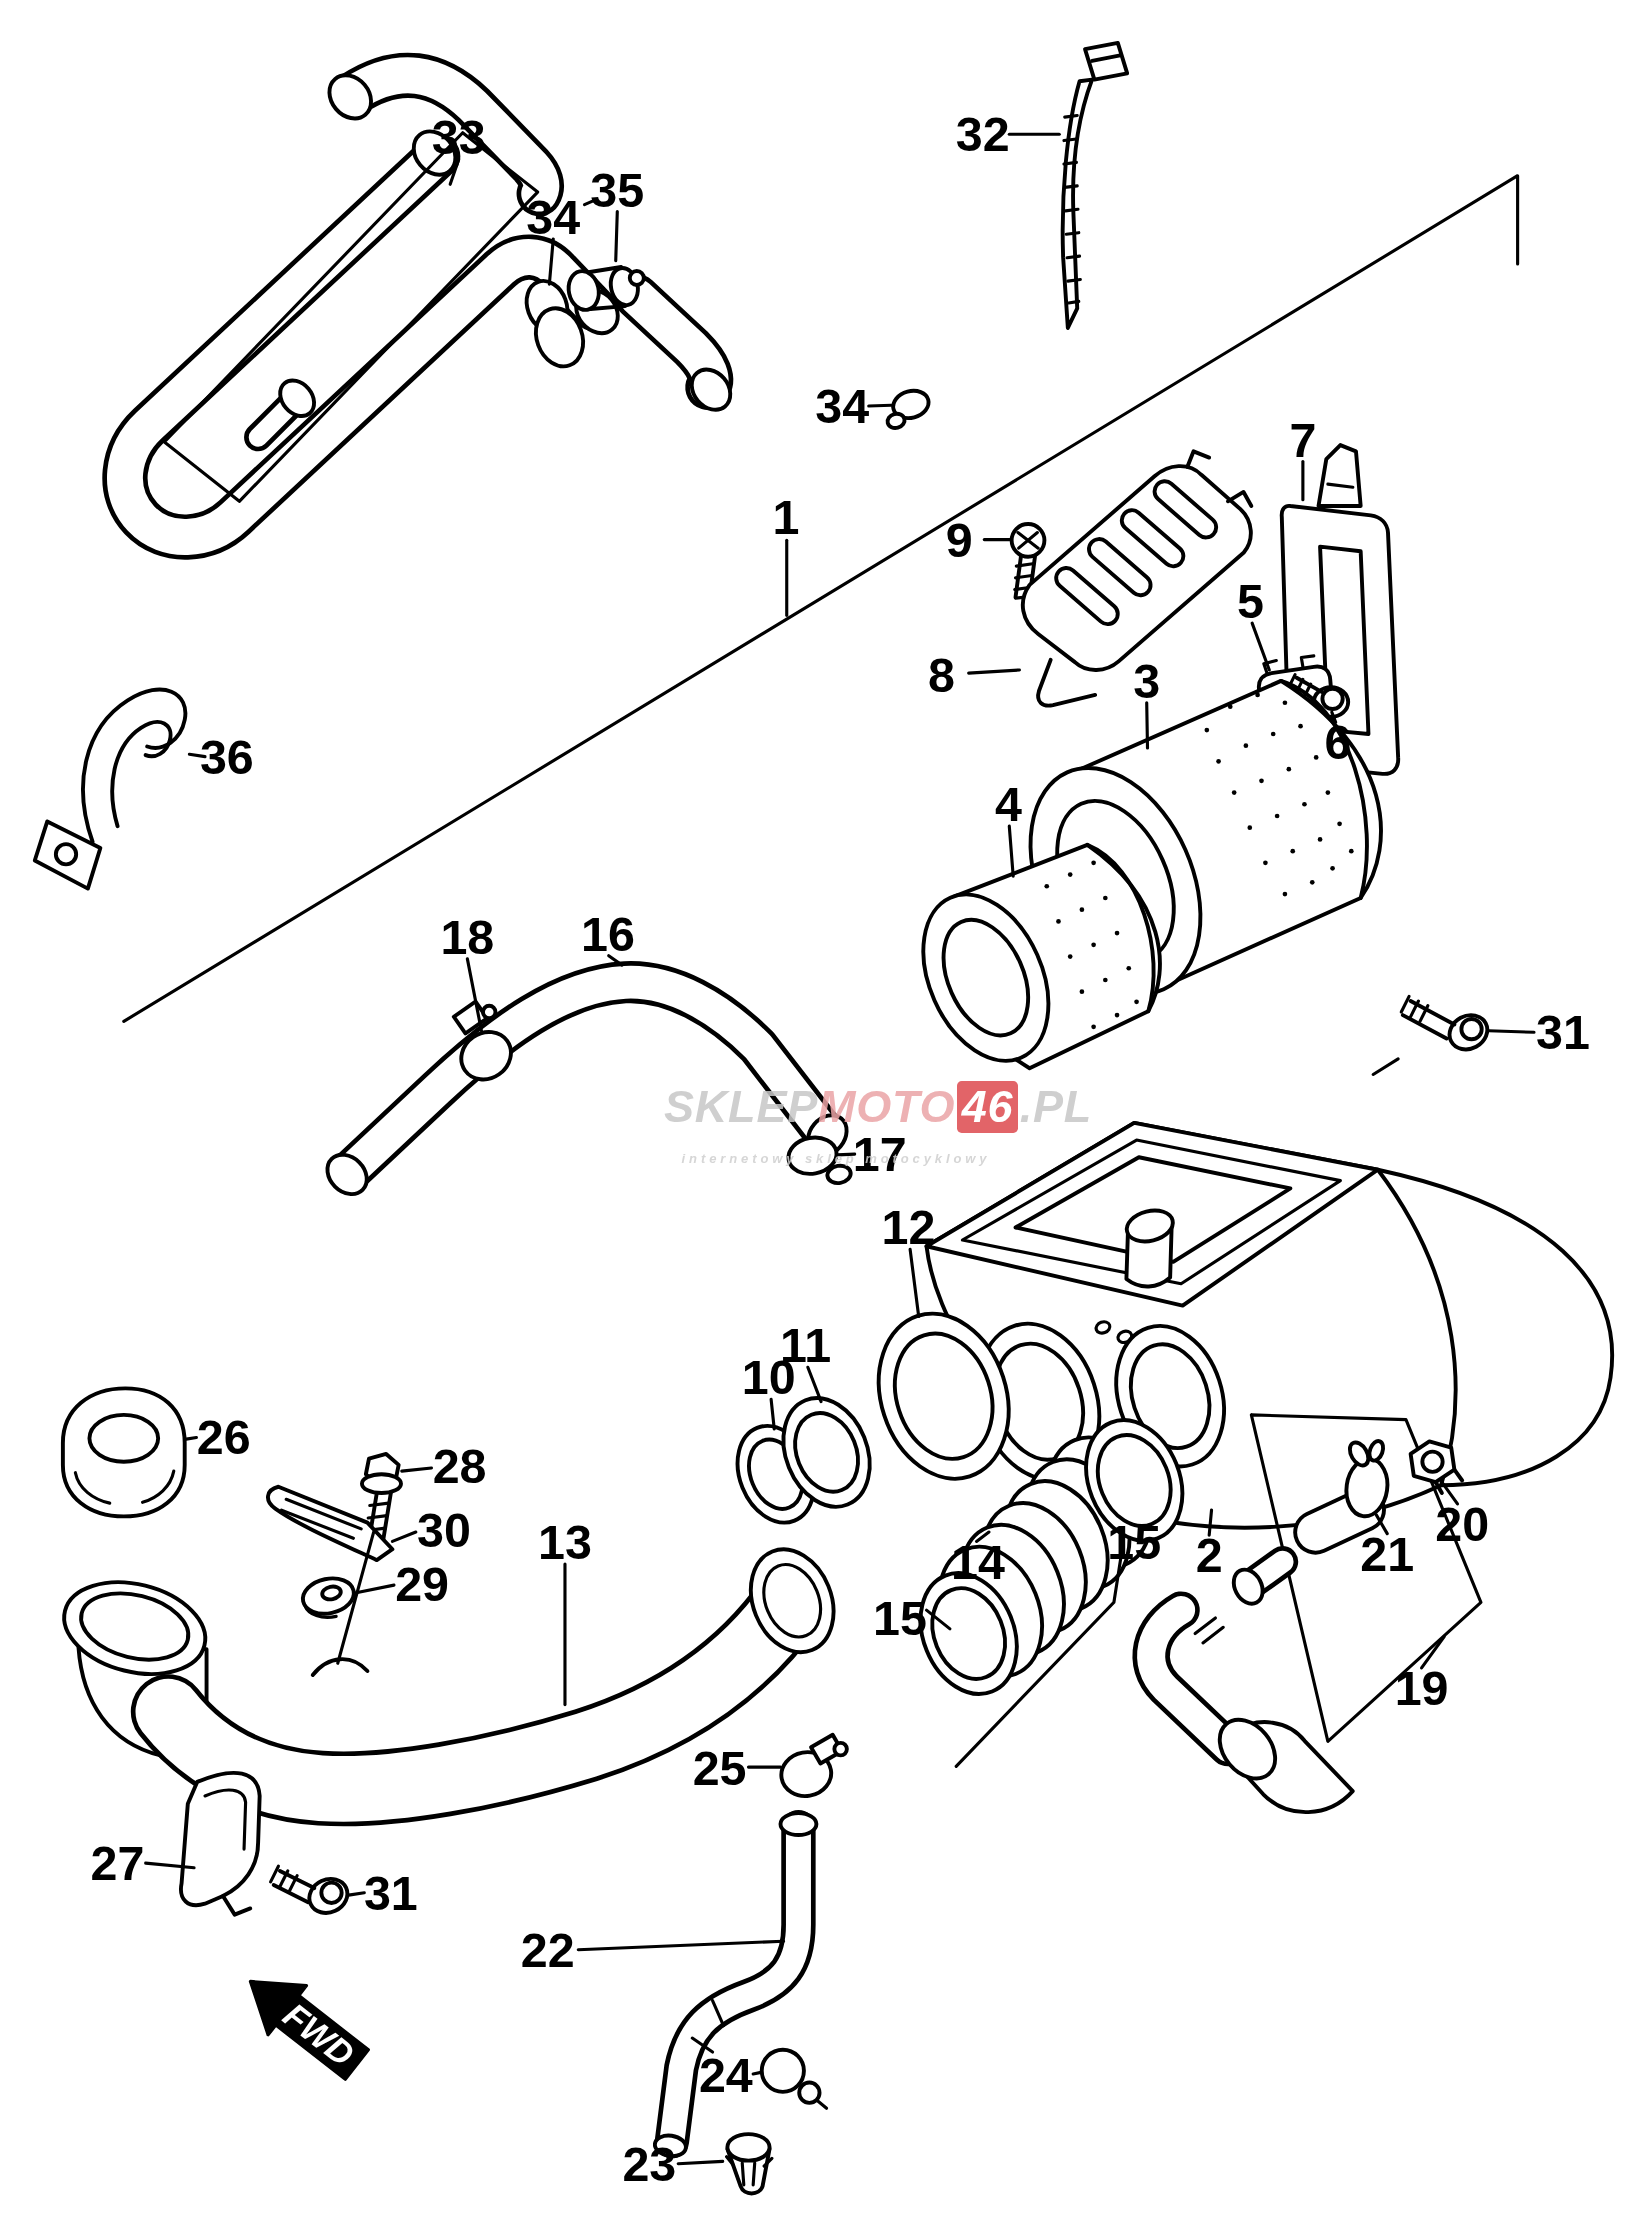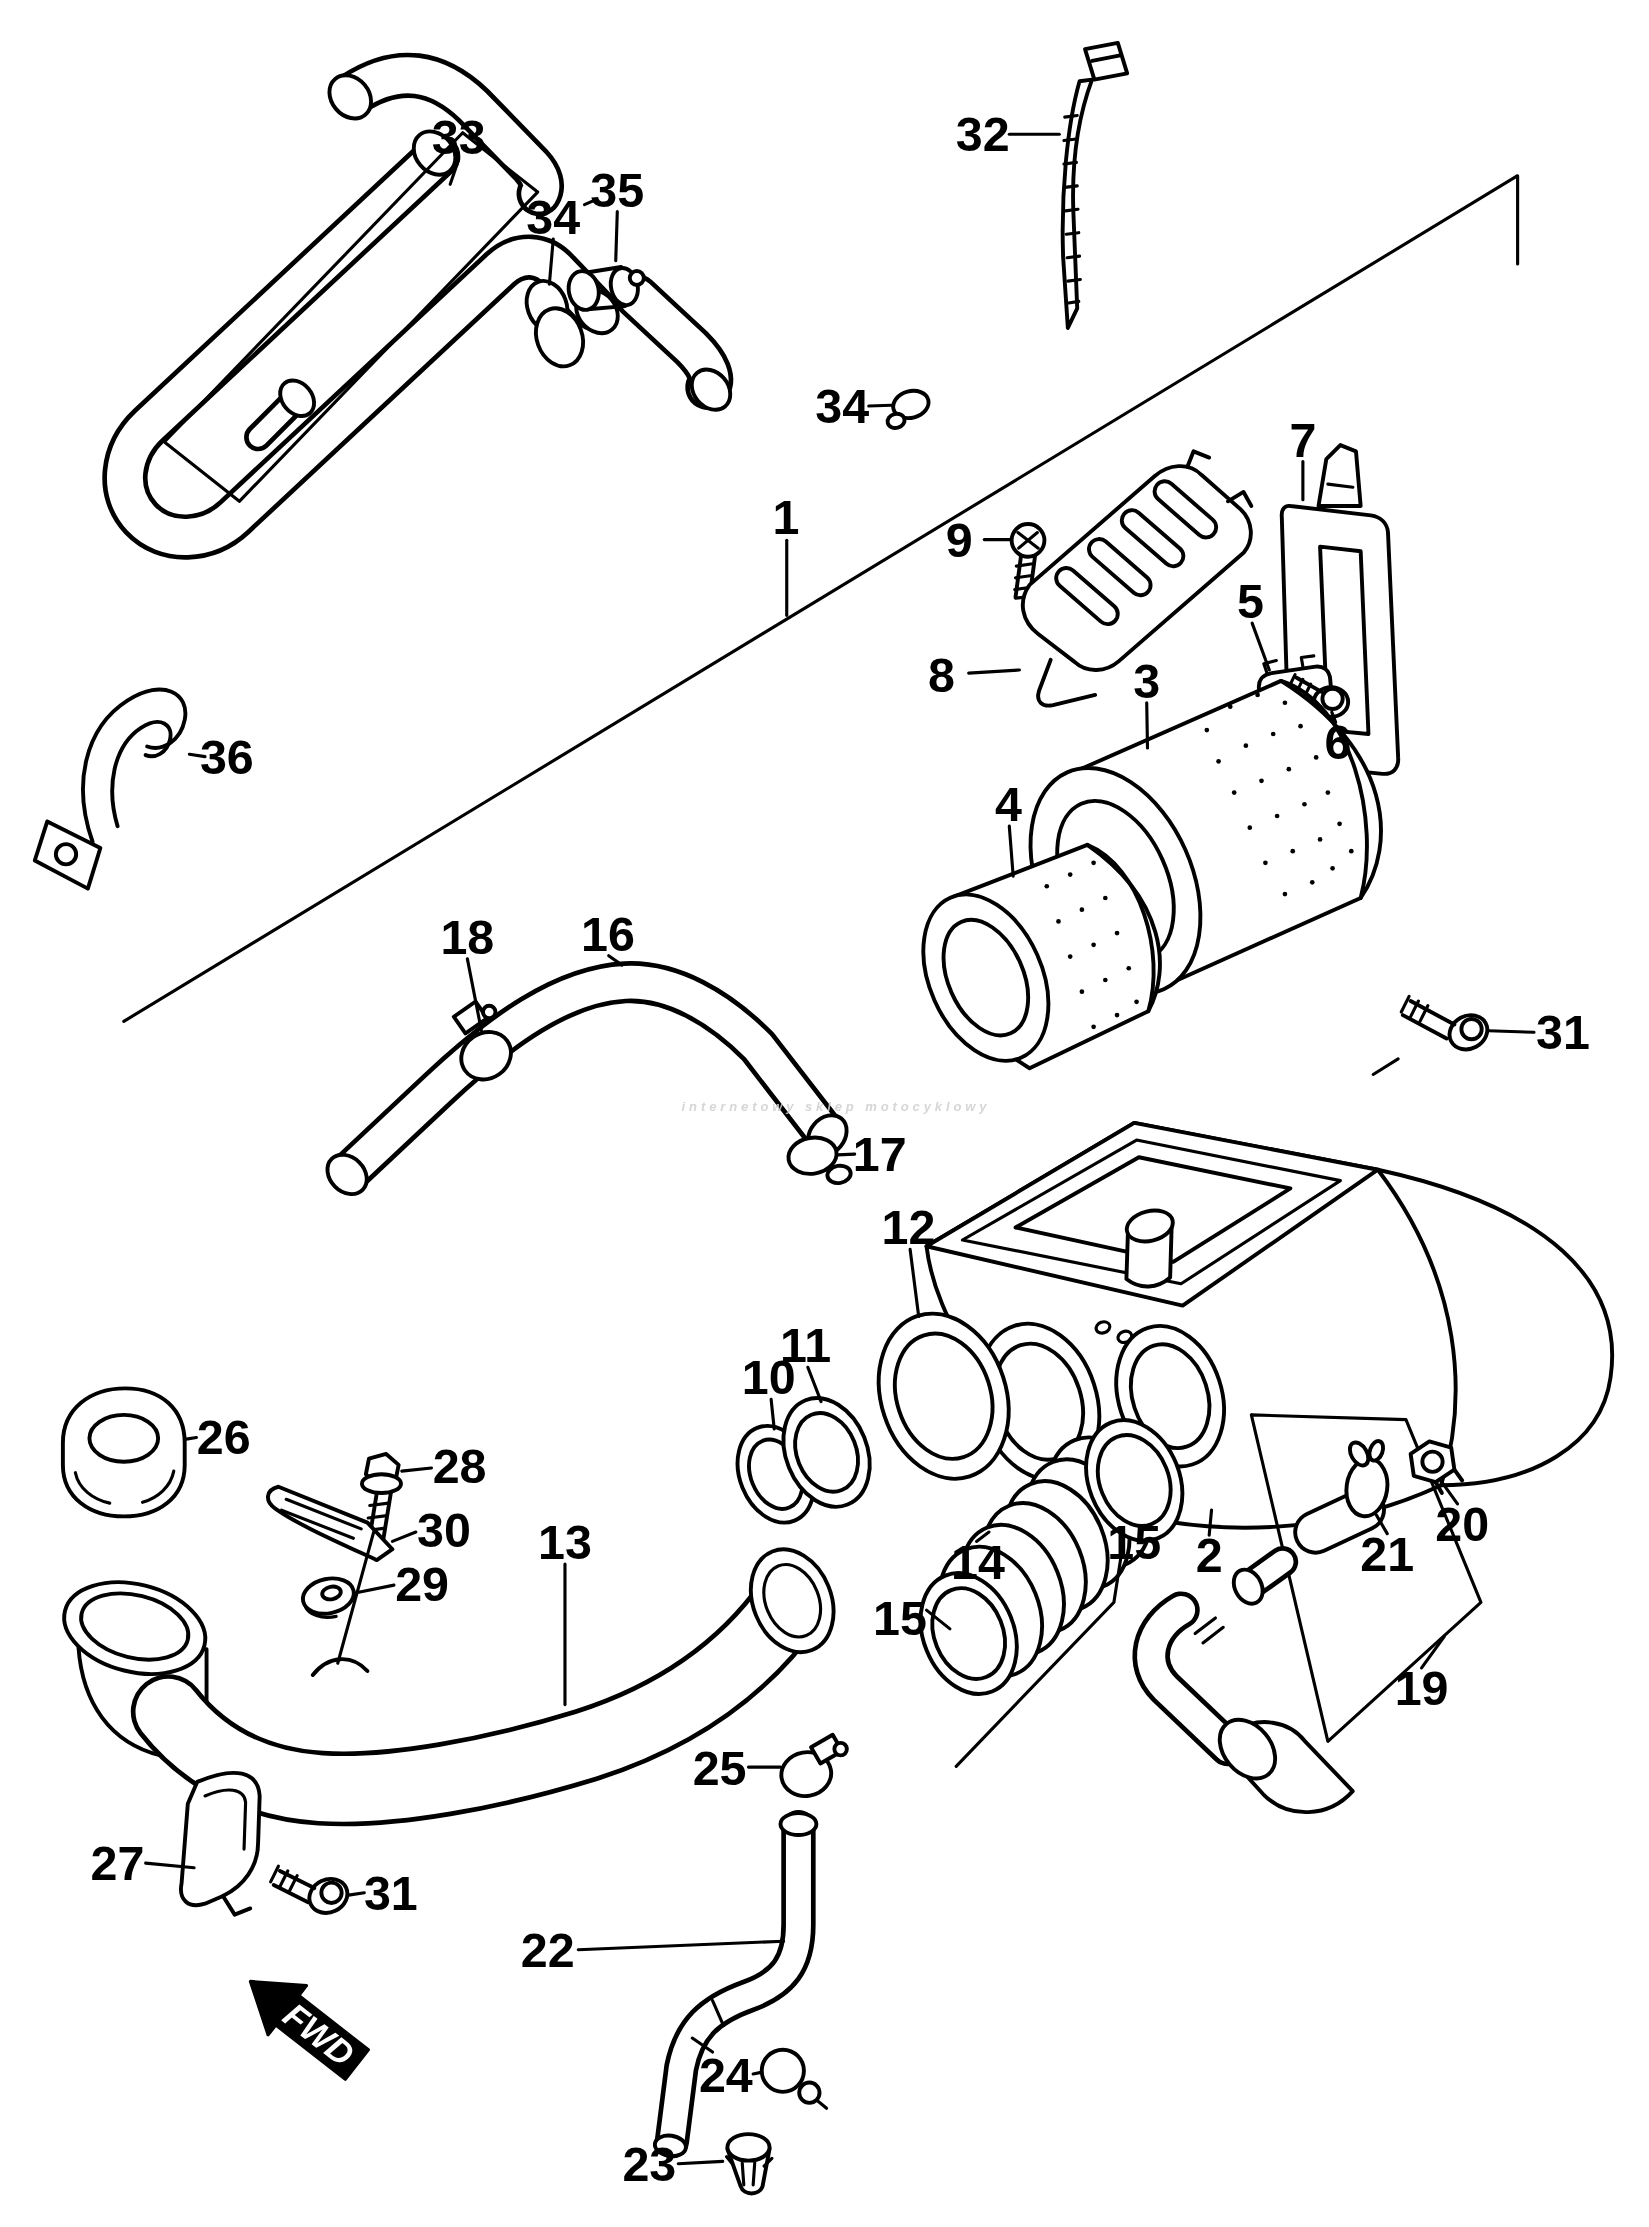--- a/index.html
+++ b/index.html
@@ -466,17 +466,18 @@
         <polyline points="1112,520 1141,519" class="leader"></polyline>
         <text x="1078" y="520" dy="0.35em" text-anchor="middle" class="part-label">34</text>
         <polyline points="790,271 788,334" class="leader"></polyline>
         <text x="790" y="243" dy="0.35em" text-anchor="middle" class="part-label">35</text>
         <polyline points="262,969 242,966" class="leader"></polyline>
         <text x="290" y="969" dy="0.35em" text-anchor="middle" class="part-label">36</text>
       </g>
 </svg>
 
 <div id="watermark">
+  <div id="wm-line1"><span class="wm-gray">SKLEP</span><span class="wm-red">MOTO</span><span id="wm-46">46</span><span class="wm-gray">.PL</span></div>
   <div id="wm-line2">internetowy sklep motocyklowy</div>
 </div>
 
 </div>
 
 
 </body></html>

